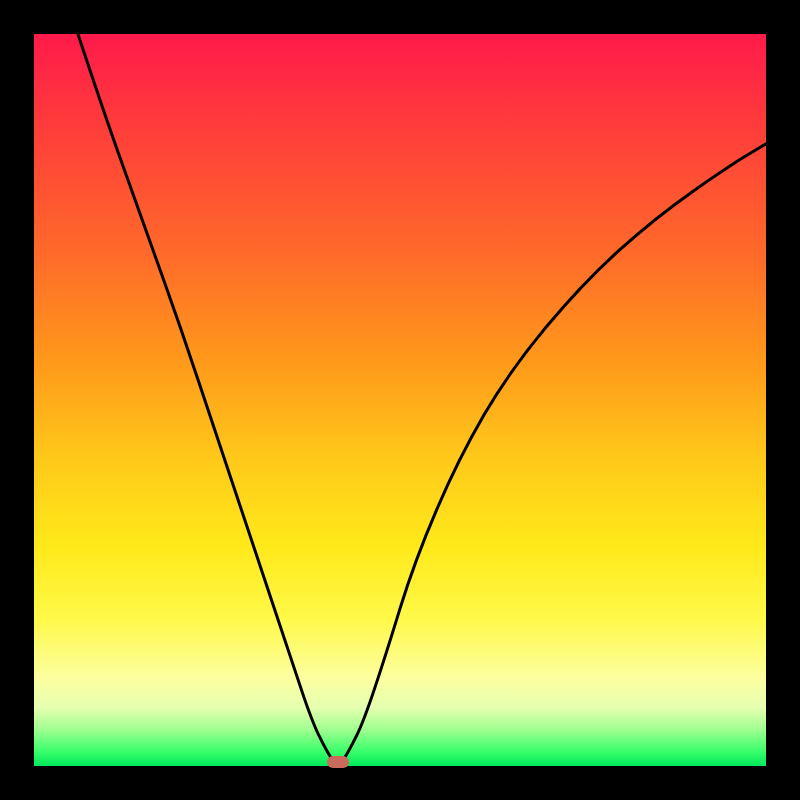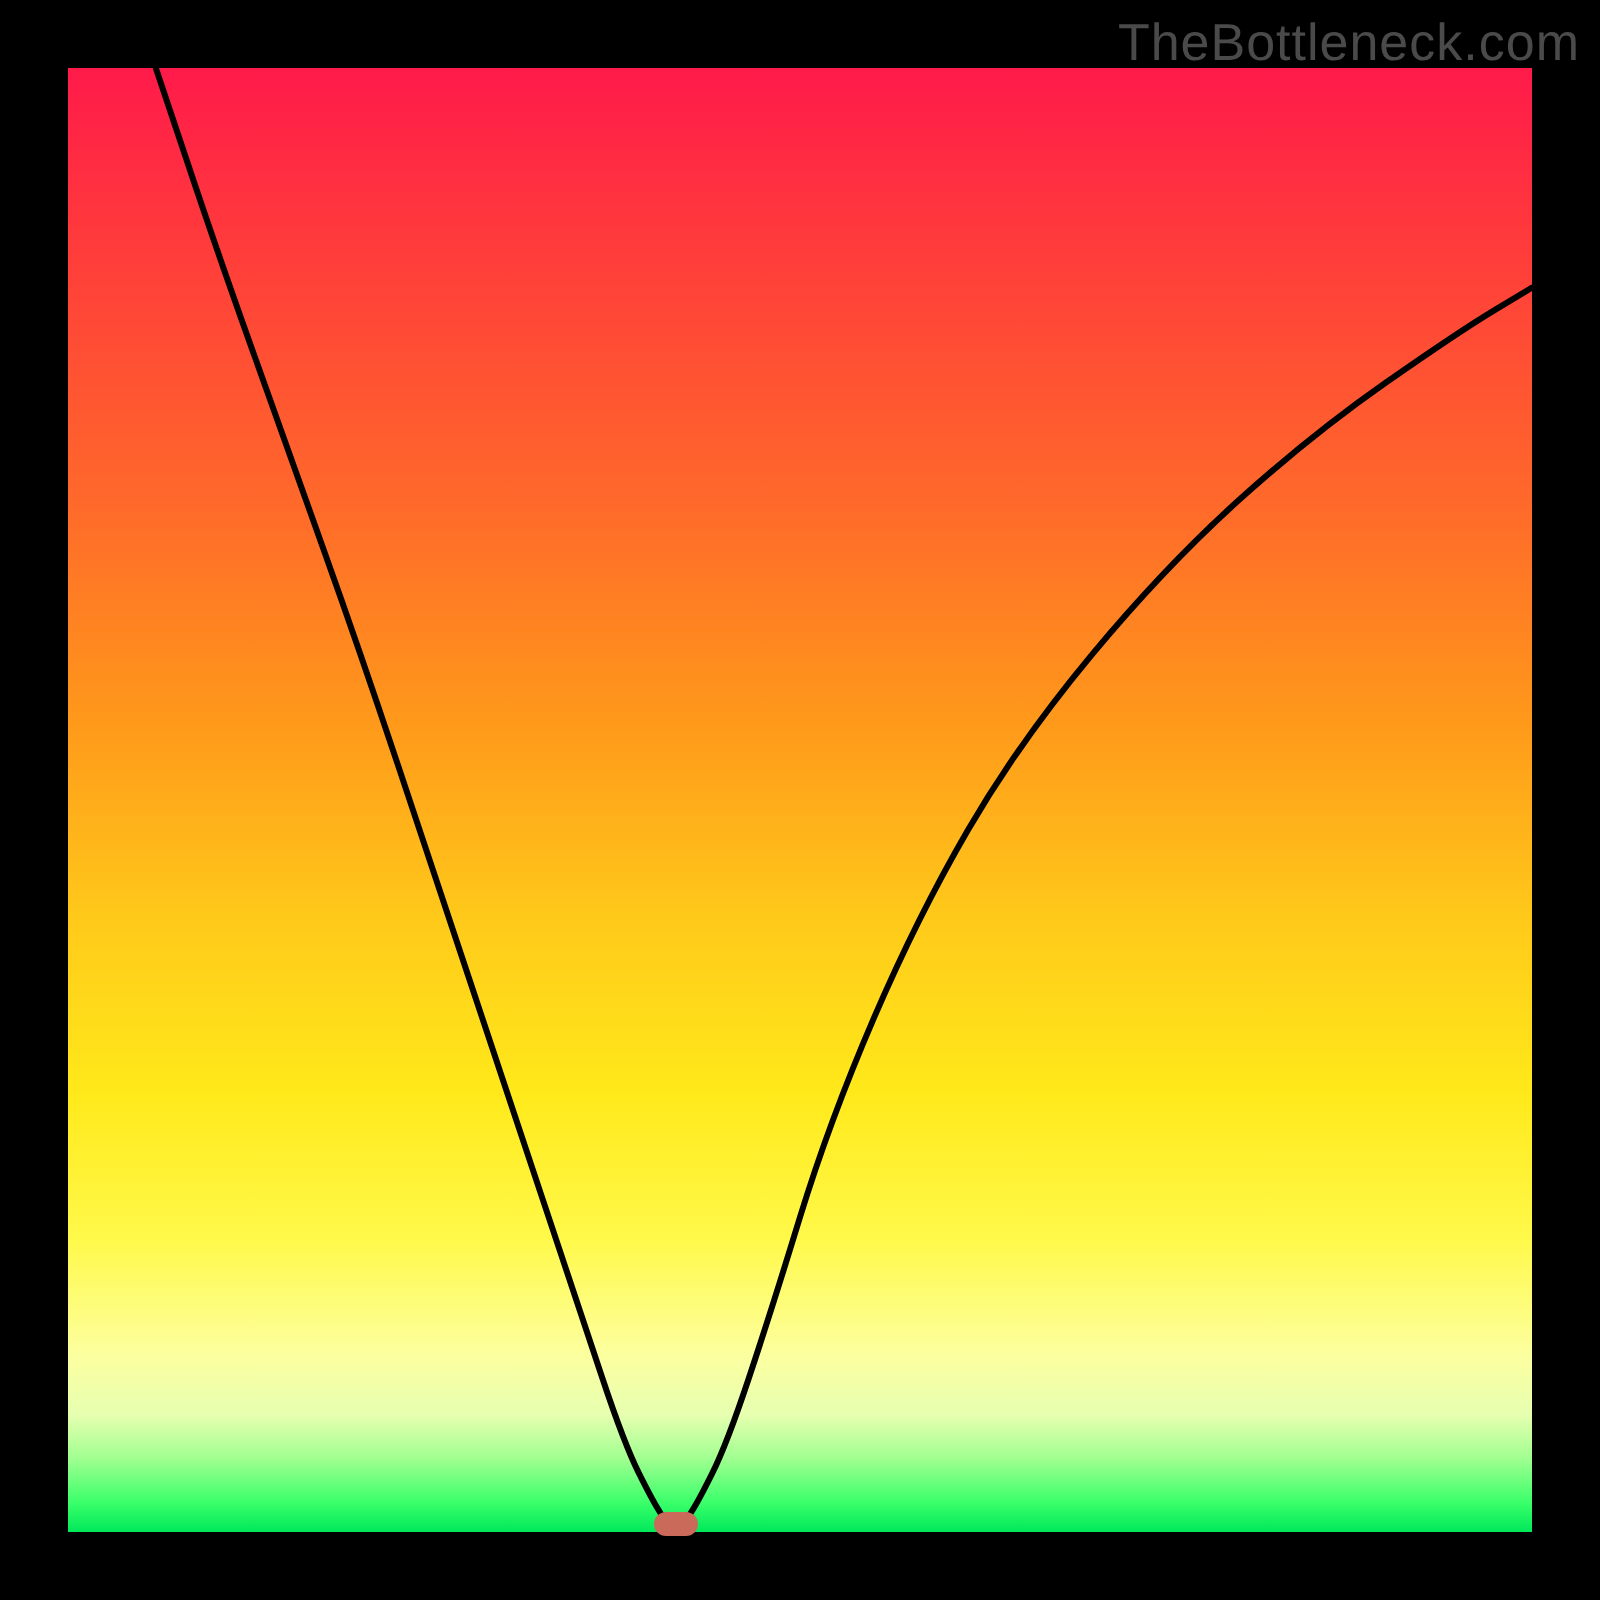--- a/index.html
+++ b/index.html
@@ -66,20 +66,19 @@
     background: #c96a5a;
     z-index: 4;
   }
 </style>
 </head>
 <body>
 
 <div class="frame">
   <div class="plot-area"></div>
 
-  <div class="watermark">TheBottleneck.com</div>
 
   <svg class="curve" viewBox="0 0 732 732" preserveAspectRatio="none">
     <path id="curvePath" d="M 43.9 0.0 Q 43.9 0.0 58.6 43.9 Q 73.2 87.8 91.5 139.1 Q 109.8 190.3 128.1 241.6 Q 146.4 292.8 164.7 347.7 Q 183.0 402.6 201.3 457.5 Q 219.6 512.4 237.9 567.3 Q 256.2 622.2 267.2 655.1 Q 278.2 688.1 285.5 702.7 Q 292.8 717.4 296.5 722.9 Q 300.1 728.3 303.8 728.3 Q 307.4 728.3 311.1 722.9 Q 314.8 717.4 322.1 702.7 Q 329.4 688.1 340.4 655.1 Q 351.4 622.2 366.0 574.6 Q 380.6 527.0 402.6 475.8 Q 424.6 424.6 450.2 380.6 Q 475.8 336.7 512.4 292.8 Q 549.0 248.9 585.6 215.9 Q 622.2 183.0 658.8 157.4 Q 695.4 131.8 713.7 120.8 T 732.0 109.8" fill="none" stroke="#000" stroke-width="3" stroke-linecap="round" stroke-linejoin="round"></path>
   </svg>
 
   <div class="minpoint" id="minPoint" style="left: 326.78px; top: 756.34px;"></div>
 </div>
 
 </body></html>

